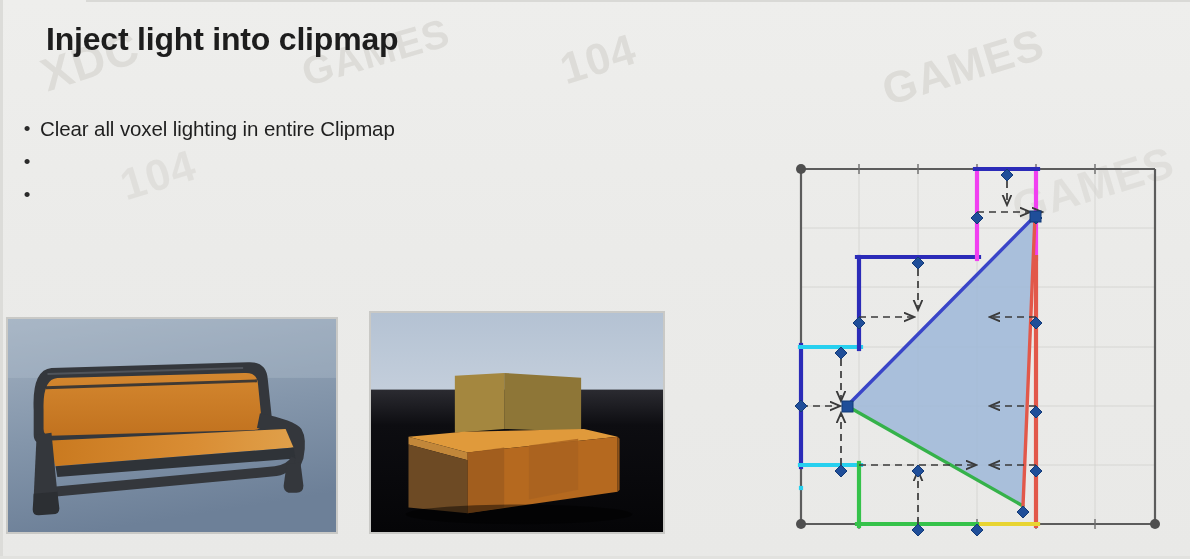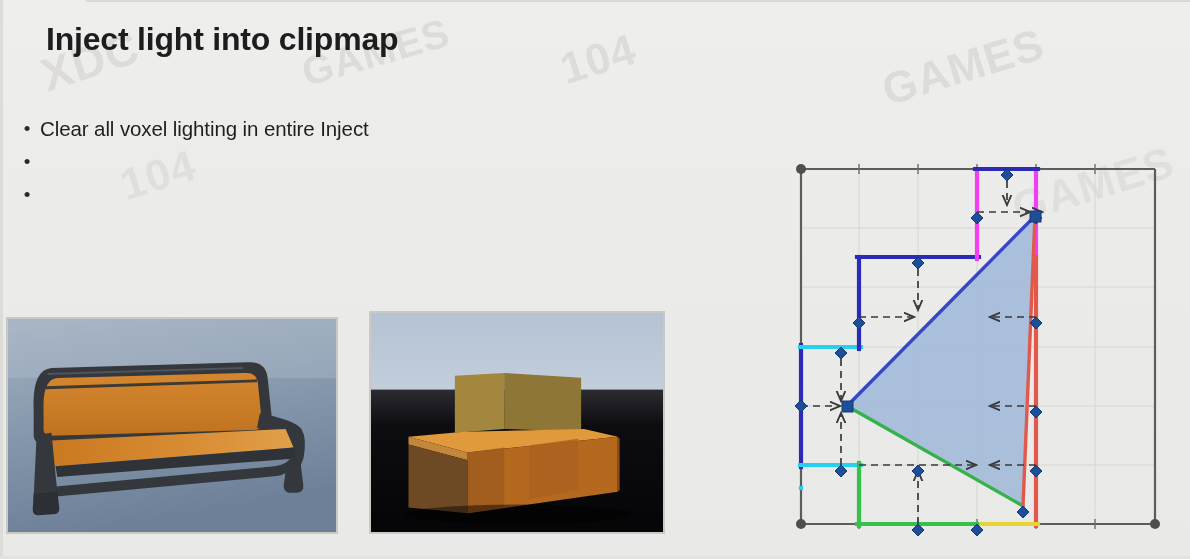--- a/index.html
+++ b/index.html
@@ -148,21 +148,21 @@
     <div class="wm wm-d">GAMES</div>
     <div class="wm wm-e">104</div>
     <div class="wm wm-f">GAMES</div>
   </div>
 
   <div id="title">Inject light into clipmap</div>
 
   <div id="bullets">
     <div class="bullet-row">
       <div class="bullet-dot">•</div>
-      <div class="bullet-text">Clear all voxel lighting in entire Inject</div>
+      <div class="bullet-text">Clear all voxel lighting in entire Clipmap</div>
     </div>
     <div class="bullet-row">
       <div class="bullet-dot">•</div>
     </div>
     <div class="bullet-row">
       <div class="bullet-dot">•</div>
     </div>
   </div>
 
   <div class="photo" id="photo-bench-rendered">

